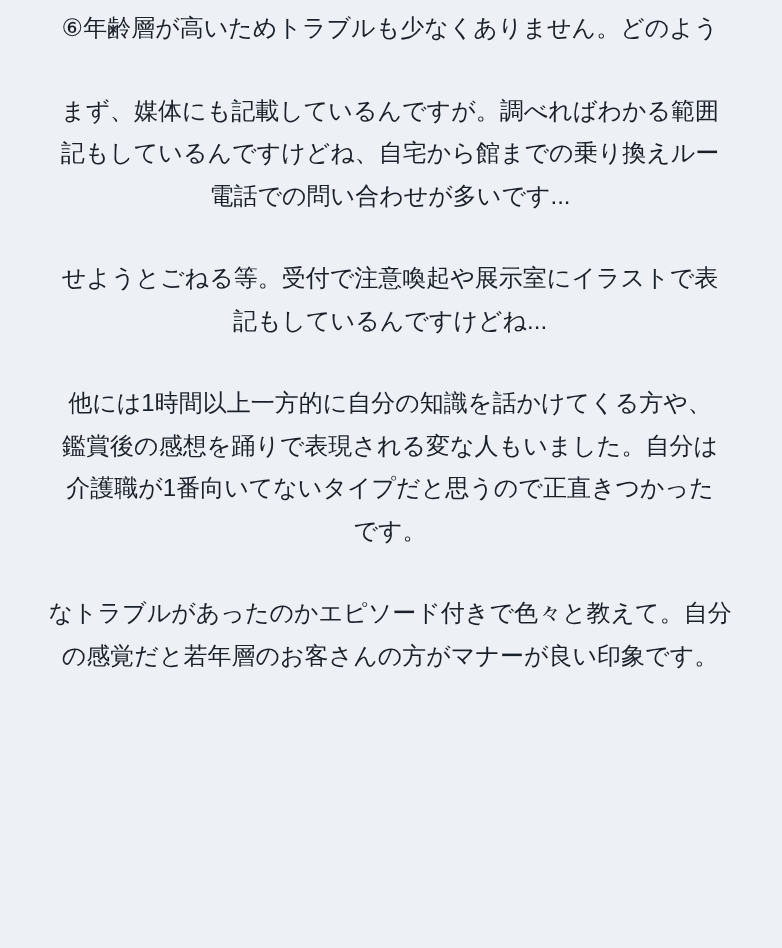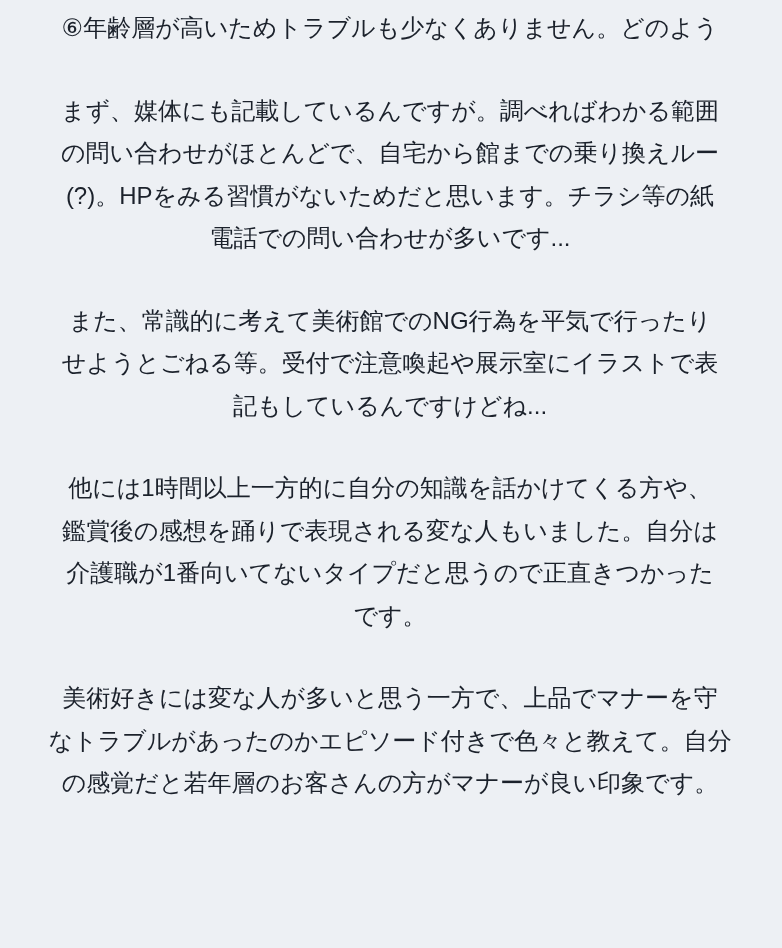--- a/index.html
+++ b/index.html
@@ -37,34 +37,31 @@
 </head>
 <body style="background-color: rgb(237, 240, 244); color: rgb(27, 33, 43);">
 
 <main class="page">
   <div>
       <p class="para">
         <span class="line">⑥年齢層が高いためトラブルも少なくありません。どのよう</span>
       </p>
       <p class="para">
         <span class="line">まず、媒体にも記載しているんですが。調べればわかる範囲</span>
-        <span class="line">の問い合わせがほとんどで、自宅から館までの乗り換えルー</span>
-        <span class="line">(?)。HPをみる習慣がないためだと思います。チラシ等の紙</span>
+        <span class="line">記もしているんですけどね、自宅から館までの乗り換えルー</span>
         <span class="line">電話での問い合わせが多いです...</span>
       </p>
       <p class="para">
-        <span class="line">また、常識的に考えて美術館でのNG行為を平気で行ったり</span>
         <span class="line">せようとごねる等。受付で注意喚起や展示室にイラストで表</span>
         <span class="line">記もしているんですけどね...</span>
       </p>
       <p class="para">
         <span class="line">他には1時間以上一方的に自分の知識を話かけてくる方や、</span>
         <span class="line">鑑賞後の感想を踊りで表現される変な人もいました。自分は</span>
         <span class="line">介護職が1番向いてないタイプだと思うので正直きつかった</span>
         <span class="line">です。</span>
       </p>
       <p class="para">
-        <span class="line">美術好きには変な人が多いと思う一方で、上品でマナーを守</span>
         <span class="line">なトラブルがあったのかエピソード付きで色々と教えて。自分</span>
         <span class="line">の感覚だと若年層のお客さんの方がマナーが良い印象です。</span>
       </p>
     </div>
 </main>
 
 </body></html>

